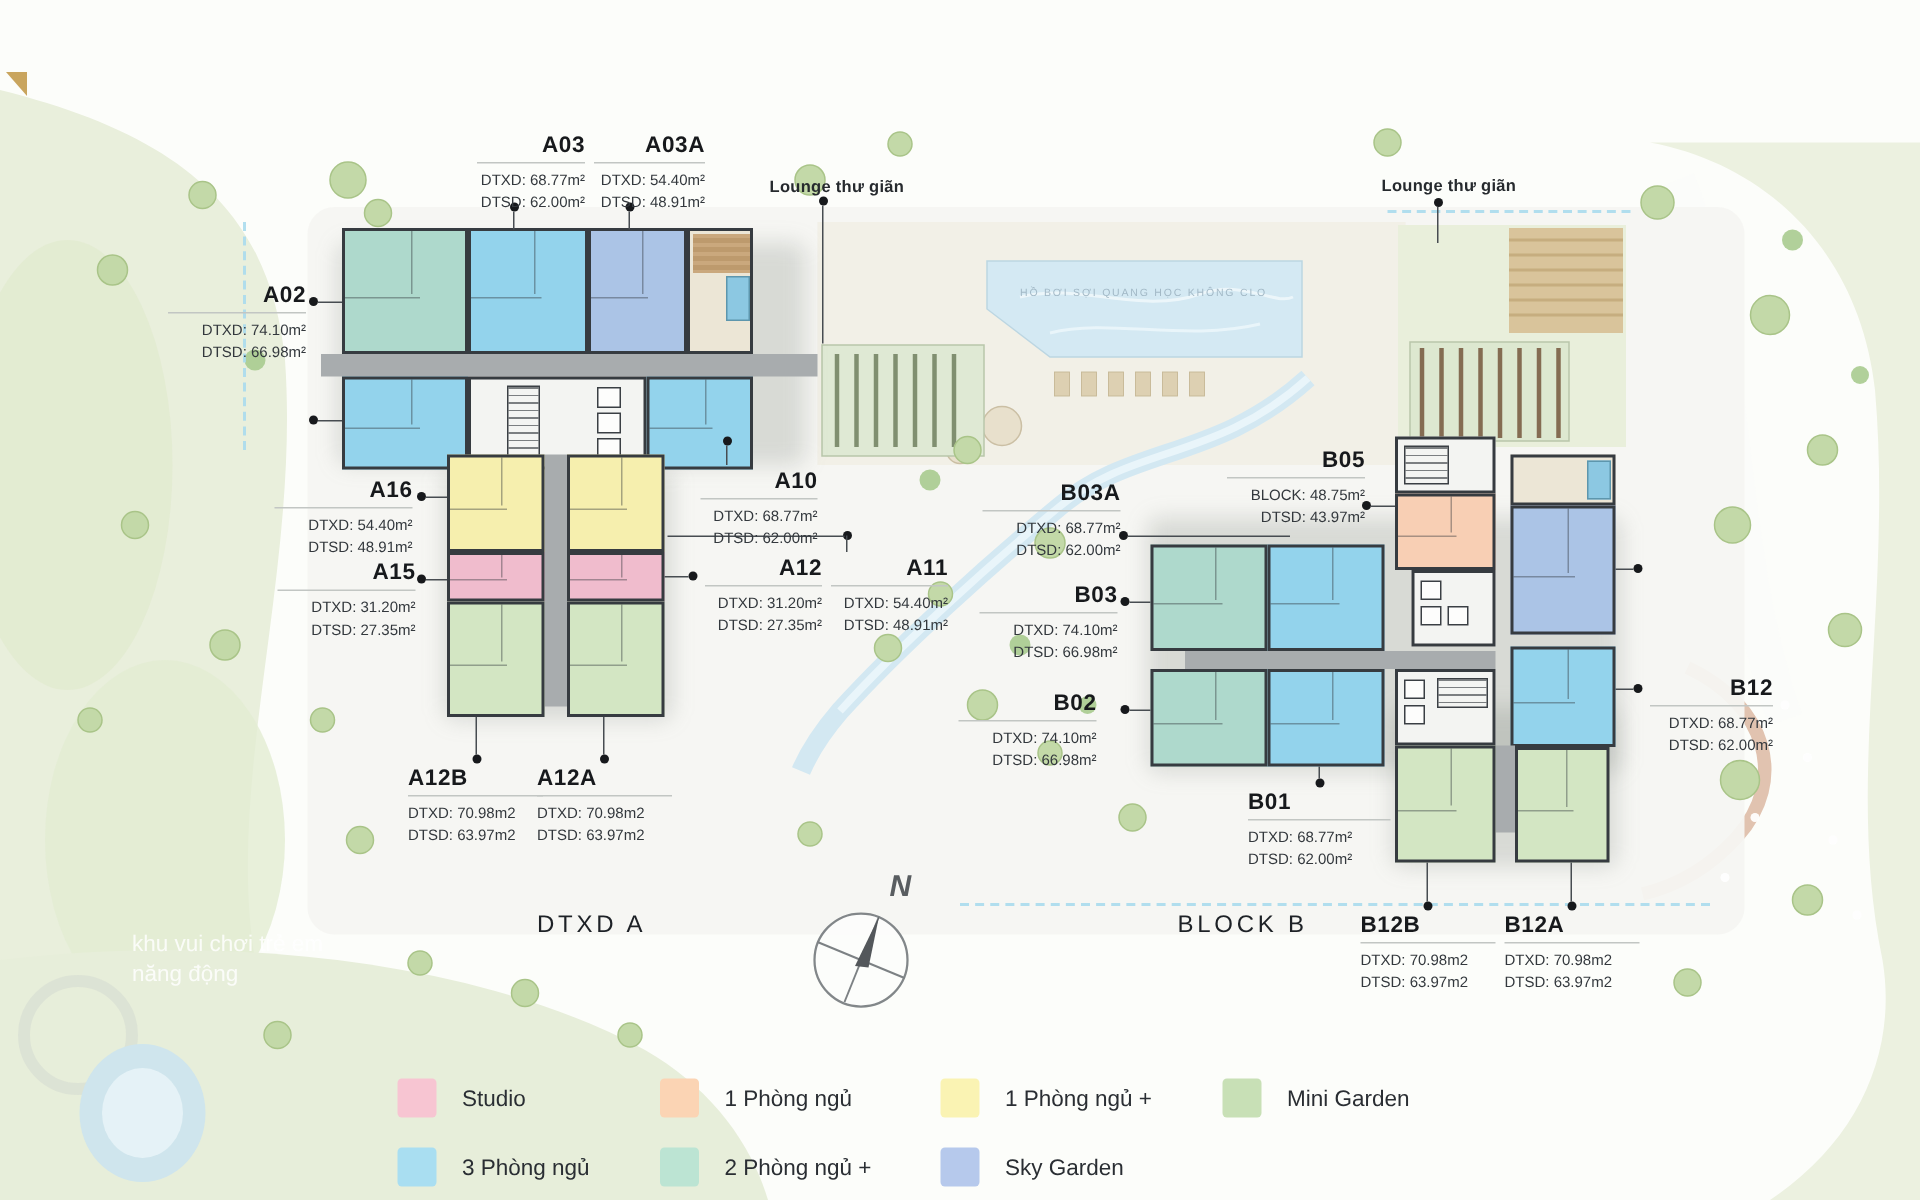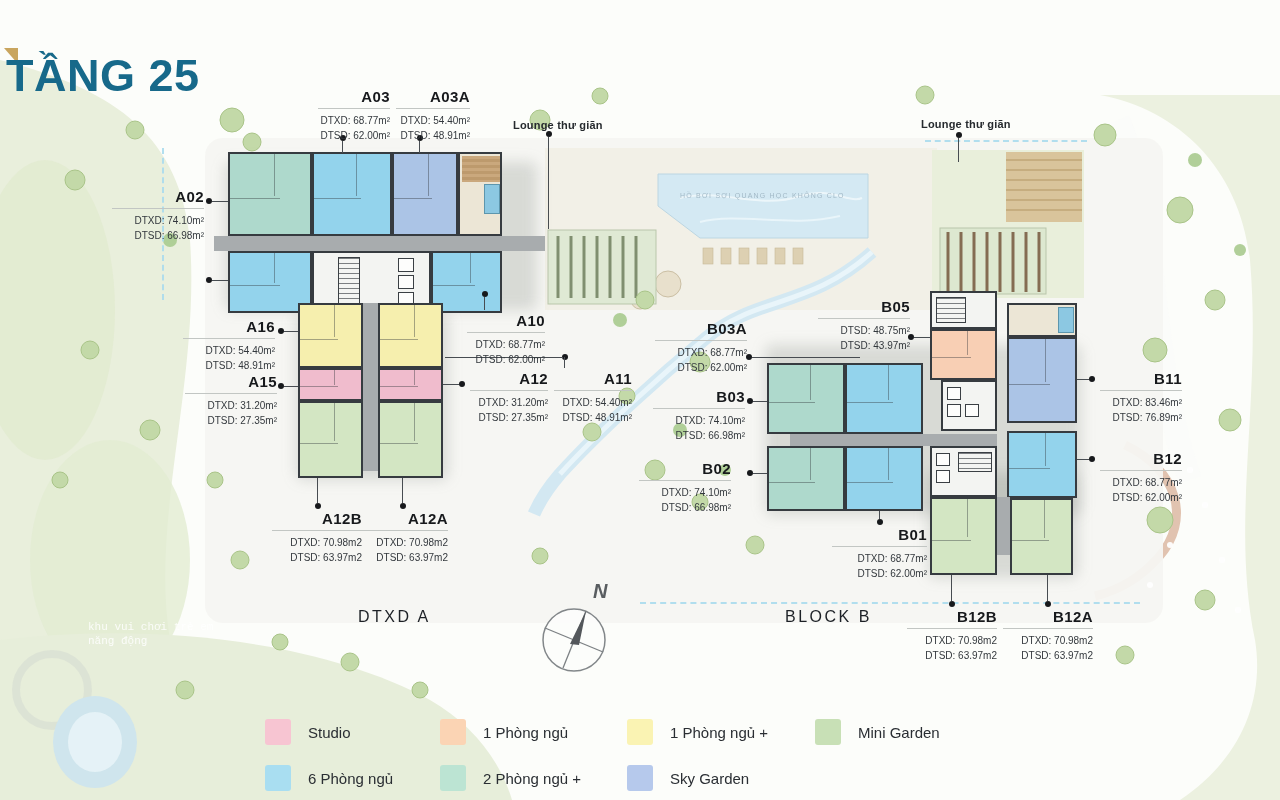--- a/index.html
+++ b/index.html
@@ -34,28 +34,28 @@
   .c-1pn{background:#f8cfb4;}      
   .c-1pnp{background:#f6efae;}     
   .c-studio{background:#f0bccd;}
   .c-sky{background:#abc4e6;}
   .c-mini{background:#d3e6c3;}
   
   .ulab{position:absolute;width:92px;color:#17191c;}
   .ulab .nm{font-size:15px;font-weight:700;letter-spacing:.4px;}
   .ulab .dv{height:1px;background:#c2c6c3;margin:3px 0 4px;}
   .ulab .ar{font-size:10px;color:#33383d;line-height:1.5;white-space:nowrap;}
-  .t-r{text-align:right}.t-c{text-align:right}.t-l{text-align:right}
+  .t-r{text-align:right}.t-c{text-align:left}.t-l{text-align:right}
   .dot{position:absolute;width:6px;height:6px;border-radius:50%;background:#17191c;}
   .lv{position:absolute;width:1px;background:#474c51;}
   .lh{position:absolute;height:1px;background:#474c51;}
   .lng{position:absolute;font-size:11px;font-weight:700;color:#262a2e;letter-spacing:.2px;}
   .blk{position:absolute;font-size:16px;letter-spacing:2.5px;color:#1d2126;font-weight:500;}
   .north{position:absolute;font-size:20px;font-style:italic;color:#595d60;font-weight:600;}
-  .faint{position:absolute;color:#ffffff;opacity:.85;font-size:11px;line-height:1.3;font-family:Liberation Mono, monospace;}
+  .faint{position:absolute;color:#ffffff;opacity:.85;font-size:15px;line-height:1.3;}
   .poolcap{position:absolute;color:#9db4c2;font-size:7px;letter-spacing:1.2px;opacity:.9;}
   .dash{position:absolute;opacity:.9}
   .dashv{border-left:2px dashed #aadcee;}
   .dashh{border-top:2px dashed #aadcee;}
   
   .lgi{position:absolute;display:flex;align-items:center;gap:17px;}
   .lgsw{width:26px;height:26px;border-radius:3px;flex:0 0 auto;}
   .lglb{font-size:15px;color:#2a2e33;}
 </style>
 </head>
@@ -361,46 +361,40 @@
   </div>
   <div class="ulab t-r" style="left:655px;top:320px">
     <div class="nm">B03A</div>
       <div class="dv"></div>
     <div class="ar">DTXD: 68.77m²</div>
     <div class="ar">DTSD: 62.00m²</div>
   </div>
   <div class="ulab t-r" style="left:818px;top:298px">
     <div class="nm">B05</div>
       <div class="dv"></div>
-    <div class="ar">DTSD: 48.75m²</div>
+    <div class="ar">BLOCK: 48.75m²</div>
     <div class="ar">DTSD: 43.97m²</div>
   </div>
   <div class="ulab t-r" style="left:653px;top:388px">
     <div class="nm">B03</div>
       <div class="dv"></div>
     <div class="ar">DTXD: 74.10m²</div>
     <div class="ar">DTSD: 66.98m²</div>
   </div>
   <div class="ulab t-r" style="left:639px;top:460px">
     <div class="nm">B02</div>
       <div class="dv"></div>
     <div class="ar">DTXD: 74.10m²</div>
     <div class="ar">DTSD: 66.98m²</div>
   </div>
   <div class="ulab t-c" style="left:832px;top:526px;width:95px">
     <div class="nm">B01</div>
       <div class="dv"></div>
     <div class="ar">DTXD: 68.77m²</div>
     <div class="ar">DTSD: 62.00m²</div>
-  </div>
-  <div class="ulab t-l" style="left:1100px;top:370px;width:82px">
-    <div class="nm">B11</div>
-      <div class="dv"></div>
-    <div class="ar">DTXD: 83.46m²</div>
-    <div class="ar">DTSD: 76.89m²</div>
   </div>
   <div class="ulab t-l" style="left:1100px;top:450px;width:82px">
     <div class="nm">B12</div>
       <div class="dv"></div>
     <div class="ar">DTXD: 68.77m²</div>
     <div class="ar">DTSD: 62.00m²</div>
   </div>
   <div class="ulab t-c" style="left:907px;top:608px;width:90px">
     <div class="nm">B12B</div>
       <div class="dv"></div>
@@ -416,41 +410,40 @@
 
   <div class="lng" style="left:513px;top:119px">Lounge thư giãn</div>
   <div class="lng" style="left:921px;top:118px">Lounge thư giãn</div>
   <div class="blk" style="left:358px;top:608px">DTXD A</div>
   <div class="blk" style="left:785px;top:608px">BLOCK B</div>
   <div class="north" style="left:593px;top:580px">N</div>
   <div class="poolcap" style="left:680px;top:192px">HỒ BƠI SỢI QUANG HỌC KHÔNG CLO</div>
   <div class="faint" style="left:88px;top:620px;width:130px">khu vui chơi trẻ em năng động</div>
 
   <div class="fold"></div>
-  <div class="floor-title">TẦNG 25</div>
 
   <div class="lgi" style="left:265px;top:719px">
     <div class="lgsw" style="background: rgb(247, 197, 210);"></div>
     <div class="lglb">Studio</div>
   </div>
   <div class="lgi" style="left:440px;top:719px">
     <div class="lgsw" style="background: rgb(251, 212, 180);"></div>
     <div class="lglb">1 Phòng ngủ</div>
   </div>
   <div class="lgi" style="left:627px;top:719px">
     <div class="lgsw" style="background: rgb(250, 243, 179);"></div>
     <div class="lglb">1 Phòng ngủ +</div>
   </div>
   <div class="lgi" style="left:815px;top:719px">
     <div class="lgsw" style="background: rgb(200, 224, 182);"></div>
     <div class="lglb">Mini Garden</div>
   </div>
   <div class="lgi" style="left:265px;top:765px">
     <div class="lgsw" style="background: rgb(169, 222, 241);"></div>
-    <div class="lglb">6 Phòng ngủ</div>
+    <div class="lglb">3 Phòng ngủ</div>
   </div>
   <div class="lgi" style="left:440px;top:765px">
     <div class="lgsw" style="background: rgb(188, 228, 211);"></div>
     <div class="lglb">2 Phòng ngủ +</div>
   </div>
   <div class="lgi" style="left:627px;top:765px">
     <div class="lgsw" style="background: rgb(182, 201, 236);"></div>
     <div class="lglb">Sky Garden</div>
   </div>
 

